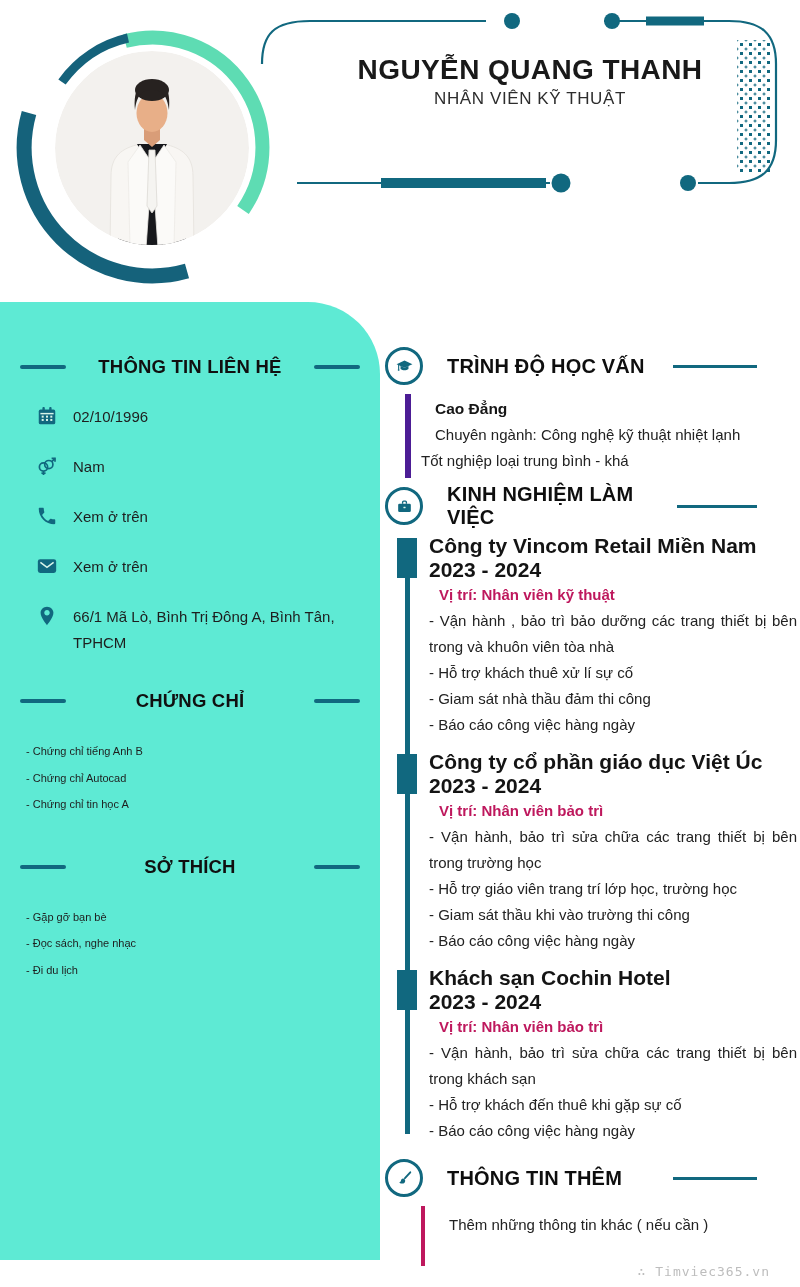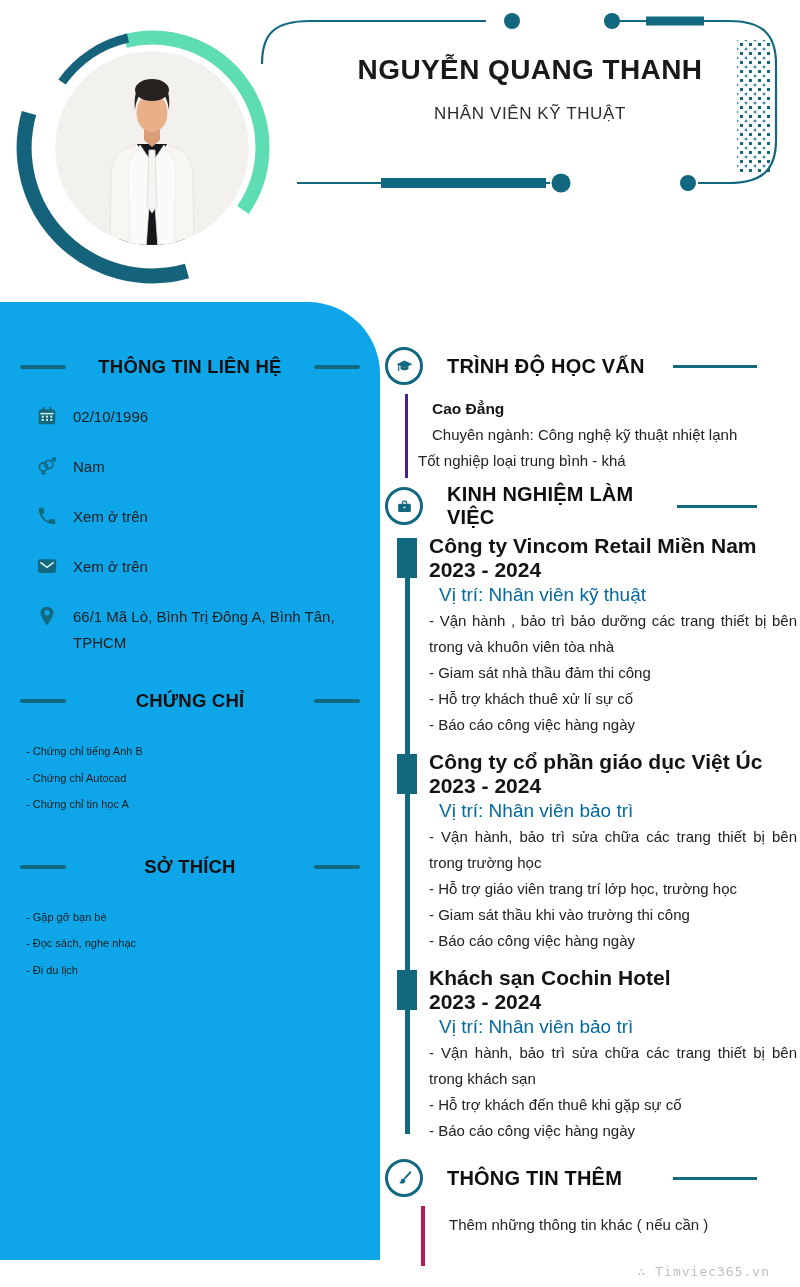--- a/index.html
+++ b/index.html
@@ -9,56 +9,56 @@
 
   
   .header-deco{position:absolute;left:0;top:0;width:800px;height:310px;}
   .dots-pattern{position:absolute;left:737px;top:40px;width:34px;height:132px;
     background-image:
       radial-gradient(#11687f 1.6px, transparent 1.8px),
       radial-gradient(#11687f 1.05px, transparent 1.25px);
     background-size:9px 9px,9px 9px;background-position:0 0,4.5px 4.5px;}
   .name-block{position:absolute;left:300px;top:54px;width:460px;text-align:center;}
   .name{font-size:28px;font-weight:800;letter-spacing:.4px;color:#191919;line-height:32px;}
-  .job-title{font-size:17px;color:#2d2d2d;margin-top:18px;letter-spacing:.6px;}
+  .job-title{font-size:17px;color:#2d2d2d;margin-top:3px;letter-spacing:.6px;}
   .photo-wrap{position:absolute;left:0;top:0;width:320px;height:310px;}
 
   
   .sidebar{position:absolute;left:0;top:302px;width:380px;height:958px;
-           background:#0ea5e9;border-top-right-radius:72px;padding-top:54px;box-sizing:border-box;}
+           background:#5eead4;border-top-right-radius:72px;padding-top:54px;box-sizing:border-box;}
   .side-heading{display:flex;align-items:center;justify-content:space-between;
                 padding:0 20px;margin-bottom:26px;}
   .dash{width:46px;height:4px;background:#11687f;border-radius:2px;flex:0 0 auto;}
   .side-heading h2{margin:0;font-size:18.5px;font-weight:800;color:#101010;letter-spacing:.2px;}
   .contact-item{display:flex;align-items:flex-start;gap:15px;margin:0 30px 24px 36px;}
   .contact-item .ic{width:22px;height:22px;flex:0 0 auto;margin-top:1px;}
   .contact-item .val{font-size:15px;line-height:26px;color:#1e1e1e;}
   .side-list{margin:14px 0 0 26px;}
   .side-list div{font-size:11px;line-height:26.5px;color:#1e1e1e;}
   .mt-cert{margin-top:34px;align-items:center;}
   .mt-hob{margin-top:38px;}
 
   
   .main{position:absolute;left:385px;top:346px;width:412px;}
   .section-header{display:flex;align-items:center;height:40px;margin-bottom:8px;}
   .icon-circle{width:32px;height:32px;border:3px solid #11687f;border-radius:50%;
                background:#fff;display:flex;align-items:center;justify-content:center;flex:0 0 auto;}
   .icon-circle svg{width:19px;height:19px;}
   .section-header h2{margin:0 0 0 24px;font-size:20px;font-weight:800;color:#0e0e0e;letter-spacing:.2px;}
   .header-rule{width:84px;height:3px;background:#11687f;margin-left:auto;margin-right:40px;}
-  .edu-content{margin-left:20px;border-left:3px solid #4c1d95;padding:2px 0 4px 24px;margin-bottom:8px;}
+  .edu-content{margin-left:20px;border-left:6px solid #4c1d95;padding:2px 0 4px 24px;margin-bottom:8px;}
   .degree{font-size:15.5px;font-weight:700;line-height:26px;color:#161616;}
   .edu-line{font-size:15px;line-height:26px;color:#222;}
   .edu-result{margin-left:-14px;}
   .experience{position:relative;margin-bottom:2px;}
   .exp-vline{position:absolute;left:20px;top:4px;bottom:10px;width:5px;background:#11687f;}
   .job{position:relative;padding-left:44px;margin-bottom:12px;}
   .job-marker{position:absolute;left:12px;top:4px;width:20px;height:40px;background:#11687f;}
   .company,.period{font-size:21px;font-weight:700;line-height:24px;color:#141414;}
-  .position{font-size:19px;line-height:26px;padding-left:10px;color:#0369a1;}
+  .position{font-size:15px;line-height:26px;padding-left:10px;color:#be185d;font-weight:bold;}
   .bullet{font-size:15px;line-height:26px;color:#222;text-align:justify;}
   .add-header{margin-top:14px;}
   .add-content{margin-left:36px;border-left:4px solid #be185d;padding:6px 0 28px 24px;}
   .add-note{font-size:15px;line-height:26px;color:#222;}
 
   .watermark{position:absolute;right:30px;bottom:8px;font-family:"DejaVu Sans Mono",monospace;
              font-size:13px;letter-spacing:1px;color:#bdbdbd;}
 </style>
 </head>
 <body>
@@ -231,22 +231,22 @@
 
     <div class="experience">
       <div class="exp-vline"></div>
 
       <div class="job">
         <span class="job-marker"></span>
         <div class="company">Công ty Vincom Retail Miền Nam</div>
         <div class="period">2023 - 2024</div>
         <div class="position">Vị trí: Nhân viên kỹ thuật</div>
         <div class="bullet">- Vận hành , bảo trì bảo dưỡng các trang thiết bị bên trong và khuôn viên tòa nhà</div>
+        <div class="bullet">- Hỗ trợ khách thuê xử lí sự cố</div>
         <div class="bullet">- Giam sát nhà thầu đảm thi công</div>
-        <div class="bullet">- Hỗ trợ khách thuê xử lí sự cố</div>
         <div class="bullet">- Báo cáo công việc hàng ngày</div>
       </div>
 
       <div class="job">
         <span class="job-marker"></span>
         <div class="company">Công ty cổ phần giáo dục Việt Úc</div>
         <div class="period">2023 - 2024</div>
         <div class="position">Vị trí: Nhân viên bảo trì</div>
         <div class="bullet">- Vận hành, bảo trì sửa chữa các trang thiết bị bên trong trường học</div>
         <div class="bullet">- Hỗ trợ giáo viên trang trí lớp học, trường học</div>

